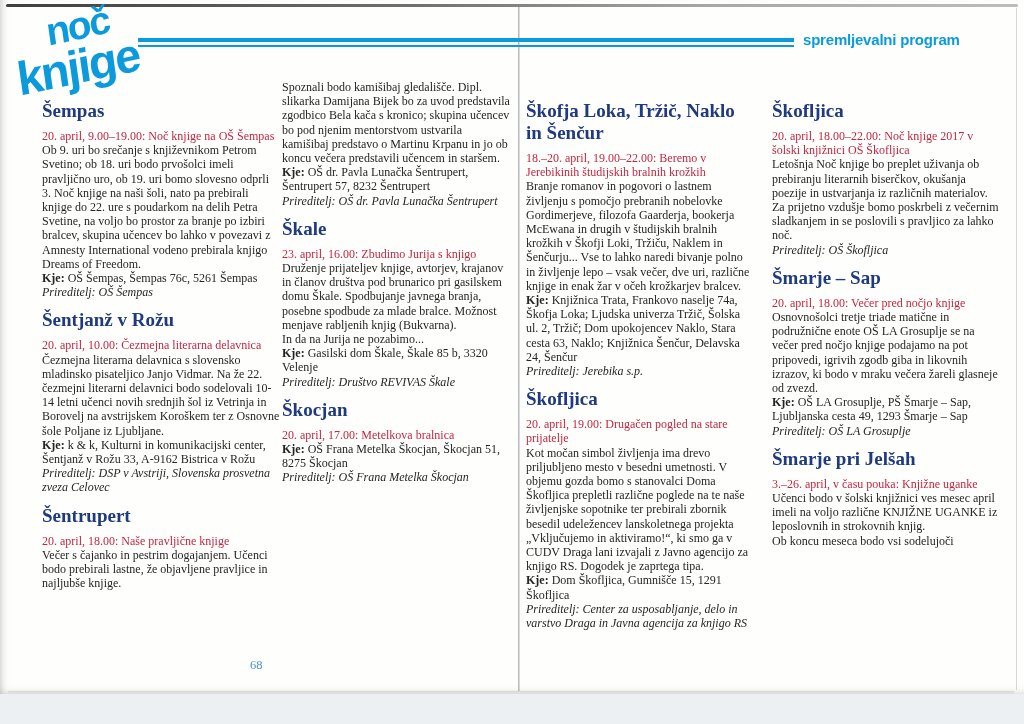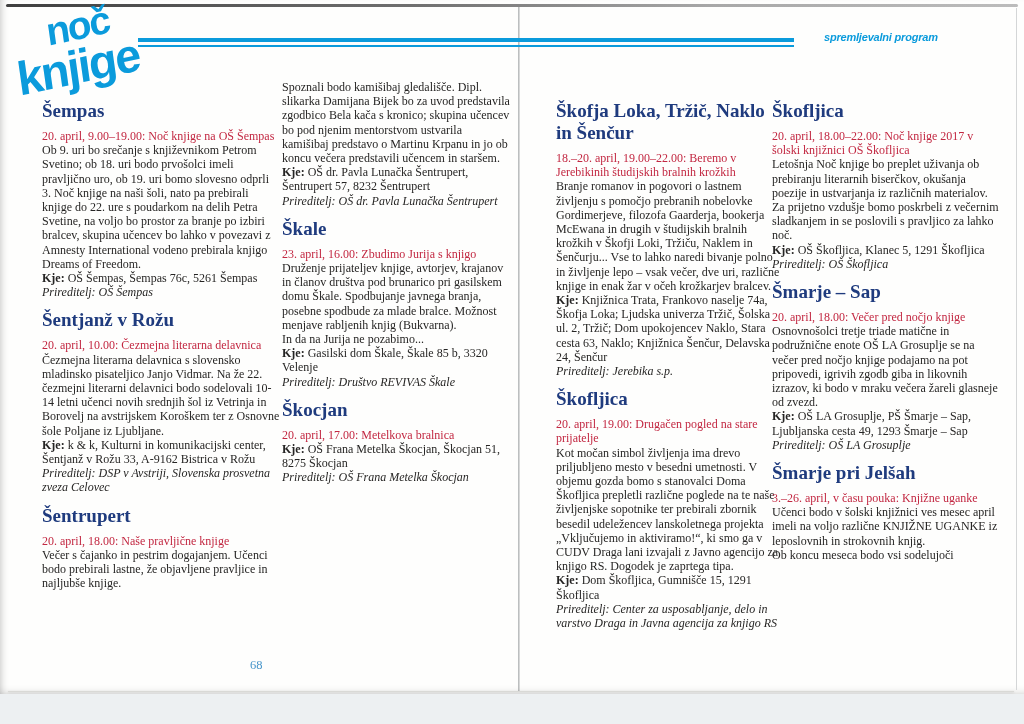--- a/index.html
+++ b/index.html
@@ -34,30 +34,30 @@
     font-family:"Liberation Sans", sans-serif; font-weight:bold;
   }
   .logo-l1 { position:absolute; left:46px; top:2px;  font-size:39px; letter-spacing:-2px; transform:skewX(-4deg); }
   .logo-l2 { position:absolute; left:8px;  top:36px; font-size:47px; letter-spacing:-2px; transform:skewX(-4deg); }
 
   
   .rule { position:absolute; left:138px; top:38px; width:656px; }
   .rule-top { height:4px; background:var(--logo-blue,#0b9bdc); margin-bottom:3px; }
   .rule-bot { height:2px; background:var(--logo-blue,#0b9bdc); }
   .program-label {
-    position:absolute; left:824px; top:31px;
+    position:absolute; left:803px; top:31px;
     font-family:"Liberation Sans", sans-serif; font-weight:bold;
-    font-size:11px; letter-spacing:-0.2px; color:var(--logo-blue,#0b9bdc);font-style:italic;
+    font-size:15px; letter-spacing:-0.2px; color:var(--logo-blue,#0b9bdc);
   }
 
   
   .col { position:absolute; top:80px; font-size:12px; line-height:14.2px; color:#262524; }
   #col-l1 { left:42px;  width:238px; }
   #col-l2 { left:282px; width:228px; }
-  #col-r1 { left:556px; width:228px; }
+  #col-r1 { left:526px; width:228px; }
   #col-r2 { left:772px; width:230px; }
   .col p { margin:0; }
   .section-heading {
     font-weight:bold; font-size:19px; line-height:22px;
     color:var(--heading-navy,#1f3b7e); margin:10px 0 7px;
   }
   .col > .section-heading:first-child { margin-top:20px; }
   .event { margin-bottom:4px; }
   .event-title { color:var(--event-red,#c22741); font-weight:normal; }
   .kje-label { font-weight:bold; }
@@ -146,21 +146,20 @@
         <p class="body-para">Kot močan simbol življenja ima drevo priljubljeno mesto v besedni umetnosti. V objemu gozda bomo s stanovalci Doma Škofljica prepletli različne poglede na te naše življenjske sopotnike ter prebirali zbornik besedil udeležencev lanskoletnega projekta „Vključujemo in aktiviramo!“, ki smo ga v CUDV Draga lani izvajali z Javno agencijo za knjigo RS. Dogodek je zaprtega tipa.</p>
         <p class="kje-line"><span class="kje-label">Kje:</span> <span class="kje-text">Dom Škofljica, Gumnišče 15, 1291 Škofljica</span></p>
         <p class="organizer">Prireditelj: Center za usposabljanje, delo in varstvo Draga in Javna agencija za knjigo RS</p>
       </div>
     </div>
   <div id="col-r2" class="col">
       <div class="section-heading">Škofljica</div>
       <div class="event">
         <p class="event-title">20. april, 18.00–22.00: Noč knjige 2017 v šolski knjižnici OŠ Škofljica</p>
         <p class="body-para">Letošnja Noč knjige bo preplet uživanja ob prebiranju literarnih biserčkov, okušanja poezije in ustvarjanja iz različnih materialov. Za prijetno vzdušje bomo poskrbeli z večernim sladkanjem in se poslovili s pravljico za lahko noč.</p>
-        <p class="kje-line"><span class="kje-label">Kje:</span> <span class="kje-text">OŠ Škofljica, Klanec 5, 1291 Škofljica</span></p>
         <p class="organizer">Prireditelj: OŠ Škofljica</p>
       </div>
       <div class="section-heading">Šmarje – Sap</div>
       <div class="event">
         <p class="event-title">20. april, 18.00: Večer pred nočjo knjige</p>
         <p class="body-para">Osnovnošolci tretje triade matične in podružnične enote OŠ LA Grosuplje se na večer pred nočjo knjige podajamo na pot pripovedi, igrivih zgodb giba in likovnih izrazov, ki bodo v mraku večera žareli glasneje od zvezd.</p>
         <p class="kje-line"><span class="kje-label">Kje:</span> <span class="kje-text">OŠ LA Grosuplje, PŠ Šmarje – Sap, Ljubljanska cesta 49, 1293 Šmarje – Sap</span></p>
         <p class="organizer">Prireditelj: OŠ LA Grosuplje</p>
       </div>
       <div class="section-heading">Šmarje pri Jelšah</div>

